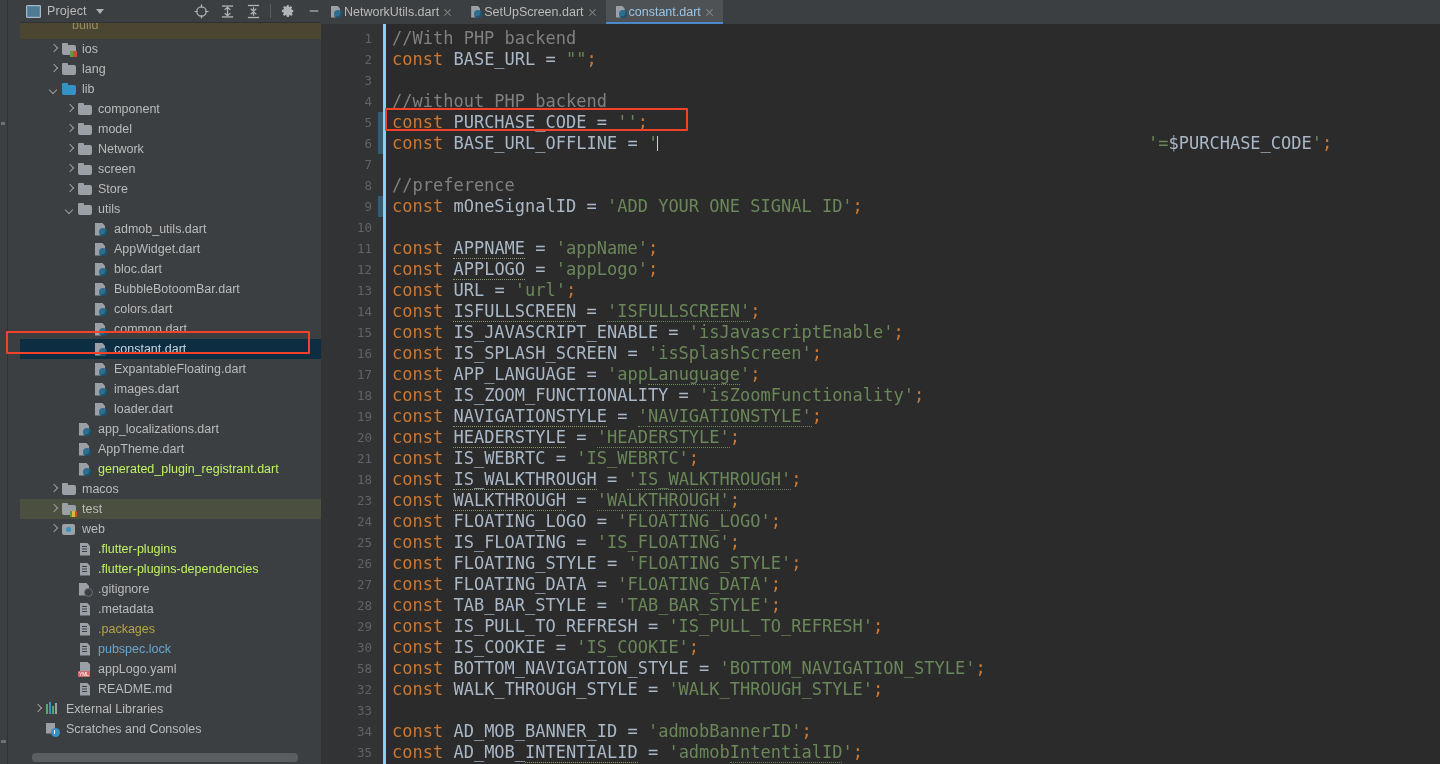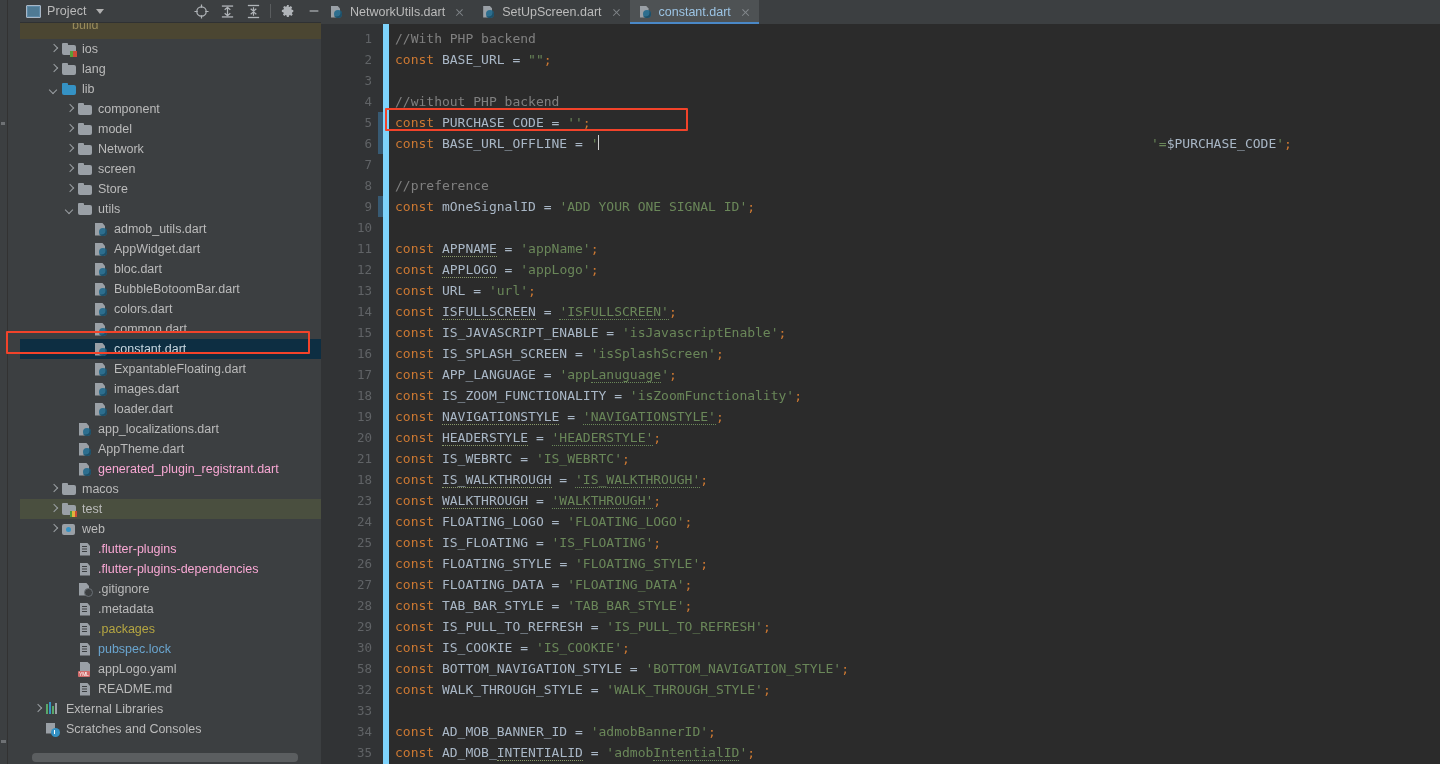--- a/index.html
+++ b/index.html
@@ -178,21 +178,21 @@
   .ico.scratch::after {
     content:""; position:absolute; left:5.5px; top:6.5px; width:9px; height:9px;
     border-radius:50%; background:#3592c4;
   }
   .ico.scratch .hand {
     position:absolute; left:9px; top:8.5px; width:1px; height:4px;
     background:#ffffff; z-index:4;
   }
   .lbl { line-height:20px; }
   .lbl.blue   { color:#6aa5cf; }
-  .lbl.orange { color:#f9a8d4; }
+  .lbl.orange { color:#bef264; }
   .lbl.yellow { color:#b5a642; }
   .lbl.sel    { color:#c7d6e0; }
 
   .tree-hscroll {
     position:absolute; left:12px; bottom:2px; width:266px; height:9px;
     background:#5b5e60; border-radius:4px;
   }
   .tree-vscroll {
     position:absolute; right:1px; top:100px; width:6px; height:260px;
     background:#5b5e60; border-radius:3px;
@@ -201,21 +201,21 @@
   
   .editor-area {
     position:absolute; left:321px; top:0; width:1119px; height:764px;
     background:#2b2b2b; display:flex; flex-direction:column;
   }
   .tabbar {
     height:24px; flex:0 0 24px; background:#3c3f41;
     display:flex; align-items:stretch;
   }
   .tab {
-    display:flex; align-items:center; gap:6px; padding:0 8px 0 9px;
+    display:flex; align-items:center; padding:0 8px 0 9px;
     font-size:12.5px; color:#bbbbbb; position:relative; cursor:default;
   }
   .tab.active { background:#4e5254; color:#9cc4e4; }
   .tab.active::after {
     content:""; position:absolute; left:0; right:0; bottom:0; height:2px;
     background:#4a88c7;
   }
   .tab .tico { width:14px; height:14px; position:relative; }
   .tab .tico::before {
     content:""; position:absolute; left:1px; top:0.5px; width:9px; height:12px;
@@ -248,22 +248,22 @@
     height:21px; line-height:21px; text-align:right; padding-right:11px;
     color:#606366; font-size:12.5px;
     font-family:"DejaVu Sans Mono", monospace;
   }
   .gutter-mark {
     position:absolute; right:0px; width:5px; background:#375a73;
   }
   .code {
     flex:1 1 auto; position:relative; padding-top:4px;
     font-family:"DejaVu Sans Mono", monospace;
-    font-size:13px; line-height:21px; white-space:pre;
-    border-left:6px solid #7dd3fc;
+    font-size:17px; line-height:21px; white-space:pre;
+    border-left:3px solid #7dd3fc;
     padding-left:6px;
   }
   .cline { height:21px; position:relative; }
   .cm { color:#808080; }                
   .kw { color:#cc7832; }                
   .id { color:#a9b7c6; }                
   .st { color:#6a8759; }                
   .op { color:#a9b7c6; }
   .semi { color:#cc7832; }
   .sq { border-bottom:1px dotted #6a8759; }

